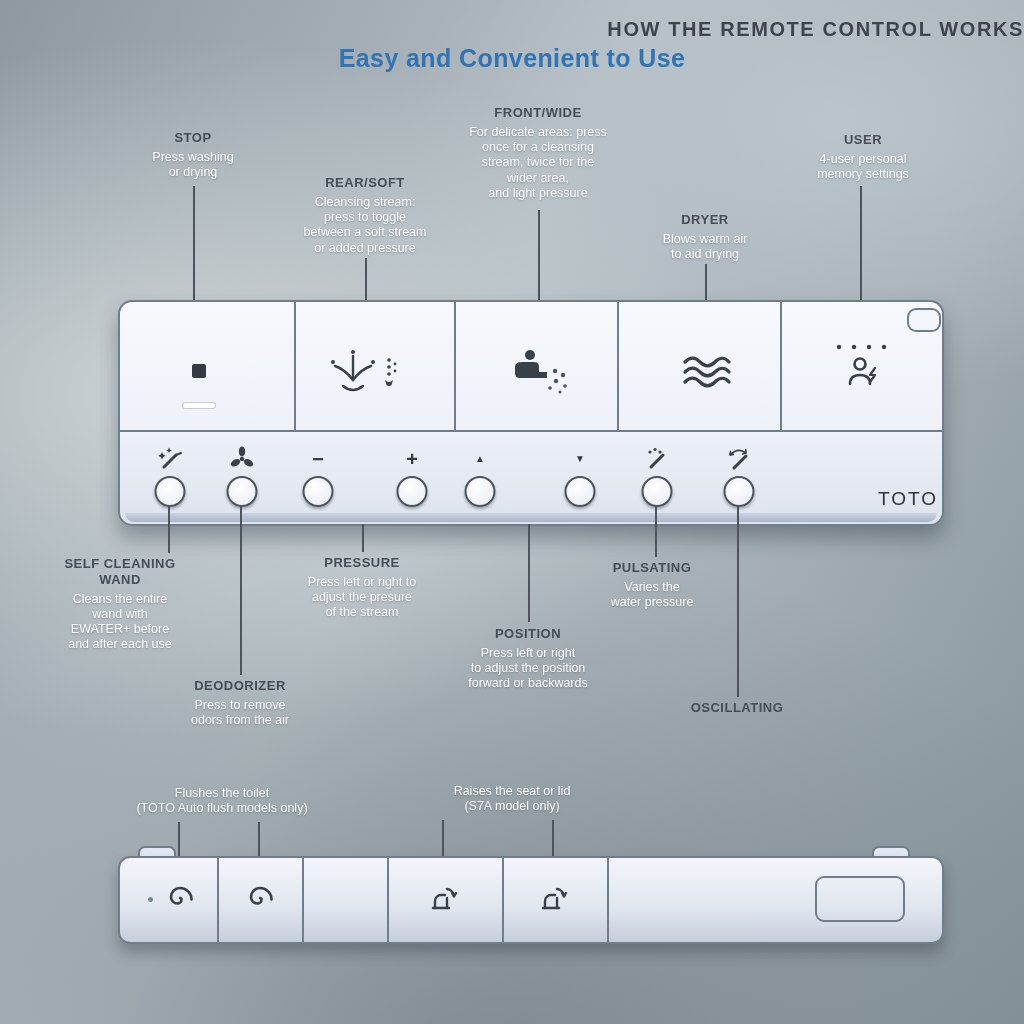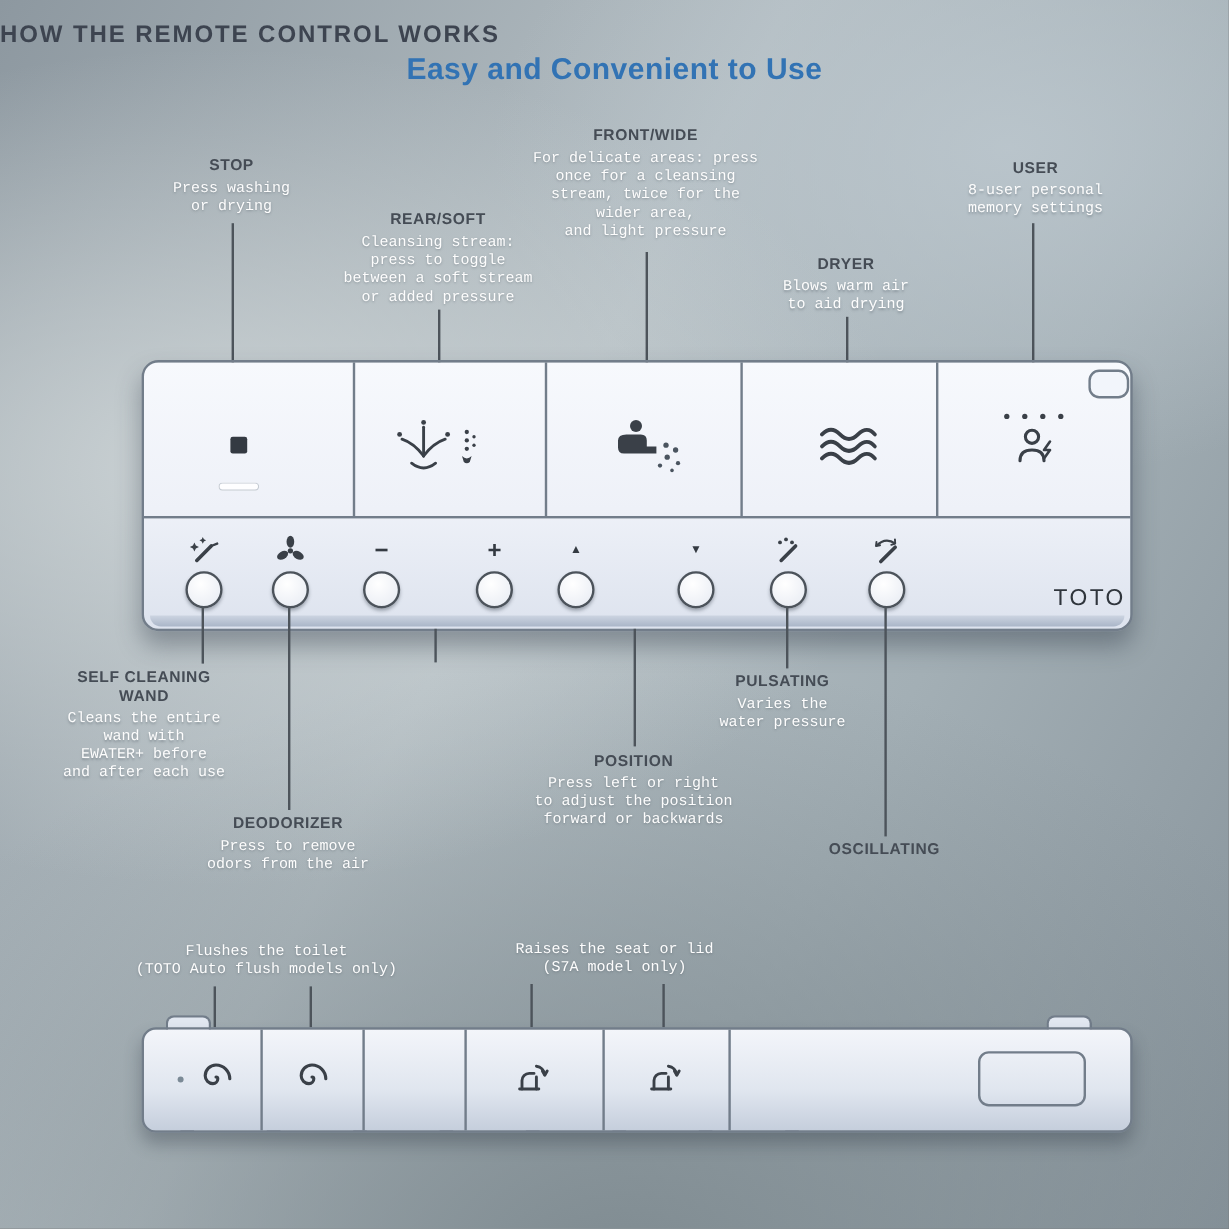--- a/index.html
+++ b/index.html
@@ -5,29 +5,29 @@
   html,body{margin:0;padding:0;background:#777;}
   #canvas{
     position:relative;width:1024px;height:1024px;overflow:hidden;
     font-family:"Liberation Sans",sans-serif;
     background:
       radial-gradient(90% 55% at 18% 38%, rgba(206,213,215,.95), rgba(206,213,215,0) 62%),
       radial-gradient(70% 45% at 82% 12%, rgba(188,199,206,.85), rgba(188,199,206,0) 60%),
       radial-gradient(95% 70% at 50% 104%, rgba(125,137,143,.95), rgba(125,137,143,0) 72%),
       linear-gradient(118deg,#8d98a0 0%,#b4bec3 42%,#a3afb5 68%,#86929a 100%);
   }
-  .page-title{position:absolute;top:18px;left:0;right:0;text-align:left;
+  .page-title{position:absolute;top:18px;left:0;right:0;text-align:right;
     font-size:20px;font-weight:bold;letter-spacing:1.6px;color:#3d4450;}
   .page-subtitle{position:absolute;top:44px;left:0;right:0;text-align:center;
     font-size:25px;font-weight:bold;letter-spacing:.4px;color:#3273b4;}
   .callout{position:absolute;transform:translateX(-50%);text-align:center;}
   .c-title{font-size:13px;font-weight:bold;letter-spacing:.5px;color:#454c55;
     white-space:pre-line;margin-bottom:4px;line-height:1.22;}
   .c-body{font-size:12.5px;line-height:1.22;color:#fdfdfd;white-space:pre-line;
-    text-shadow:0 1px 2px rgba(70,80,90,.4);font-family:Liberation Mono, monospace;}
+    text-shadow:0 1px 2px rgba(70,80,90,.4);}
   .line{position:absolute;width:1.5px;background:#4d545b;}
   
   #remoteFront{position:absolute;left:118px;top:300px;width:822px;height:222px;
     border:2.5px solid #727d8a;border-radius:14px;
     background:linear-gradient(180deg,#f7f9fd 0%,#eef1f8 55%,#dde3ee 100%);
     box-shadow:0 12px 20px rgba(40,50,62,.38);}
   .vdiv{position:absolute;top:0;width:2px;height:128px;background:#727d8a;}
   .hdiv{position:absolute;left:0;top:128px;width:100%;height:2px;background:#727d8a;}
   .cell-icon{position:absolute;transform:translateX(-50%);}
   .stop-square{width:14px;height:14px;background:#343a42;border-radius:2px;}
@@ -85,21 +85,21 @@
 wider area,
 and light pressure</div>
   </div>
   <div class="callout" style="left:705px;top:212px;width:160px">
     <div class="c-title">DRYER</div>
     <div class="c-body">Blows warm air
 to aid drying</div>
   </div>
   <div class="callout" style="left:863px;top:132px;width:170px">
     <div class="c-title">USER</div>
-    <div class="c-body">8-user personal
+    <div class="c-body">4-user personal
 memory settings</div>
   </div>
 
   <div class="line" style="left:193px;top:186px;height:138px"></div>
   <div class="line" style="left:365px;top:258px;height:64px"></div>
   <div class="line" style="left:538px;top:210px;height:112px"></div>
   <div class="line" style="left:705px;top:264px;height:58px"></div>
   <div class="line" style="left:860px;top:186px;height:148px"></div>
 
   <div id="remoteFront">
@@ -240,20 +240,26 @@
   <div class="line" style="left:655px;top:505px;height:52px"></div>
   <div class="line" style="left:737px;top:505px;height:192px"></div>
 
   <div class="callout" style="left:120px;top:556px;width:160px">
     <div class="c-title">SELF CLEANING
 WAND</div>
     <div class="c-body">Cleans the entire
 wand with
 EWATER+ before
 and after each use</div>
+  </div>
+  <div class="callout" style="left:362px;top:555px;width:175px">
+    <div class="c-title">PRESSURE</div>
+    <div class="c-body">Press left or right to
+adjust the presure
+of the stream</div>
   </div>
   <div class="callout" style="left:240px;top:678px;width:175px">
     <div class="c-title">DEODORIZER</div>
     <div class="c-body">Press to remove
 odors from the air</div>
   </div>
   <div class="callout" style="left:528px;top:626px;width:195px">
     <div class="c-title">POSITION</div>
     <div class="c-body">Press left or right
 to adjust the position

